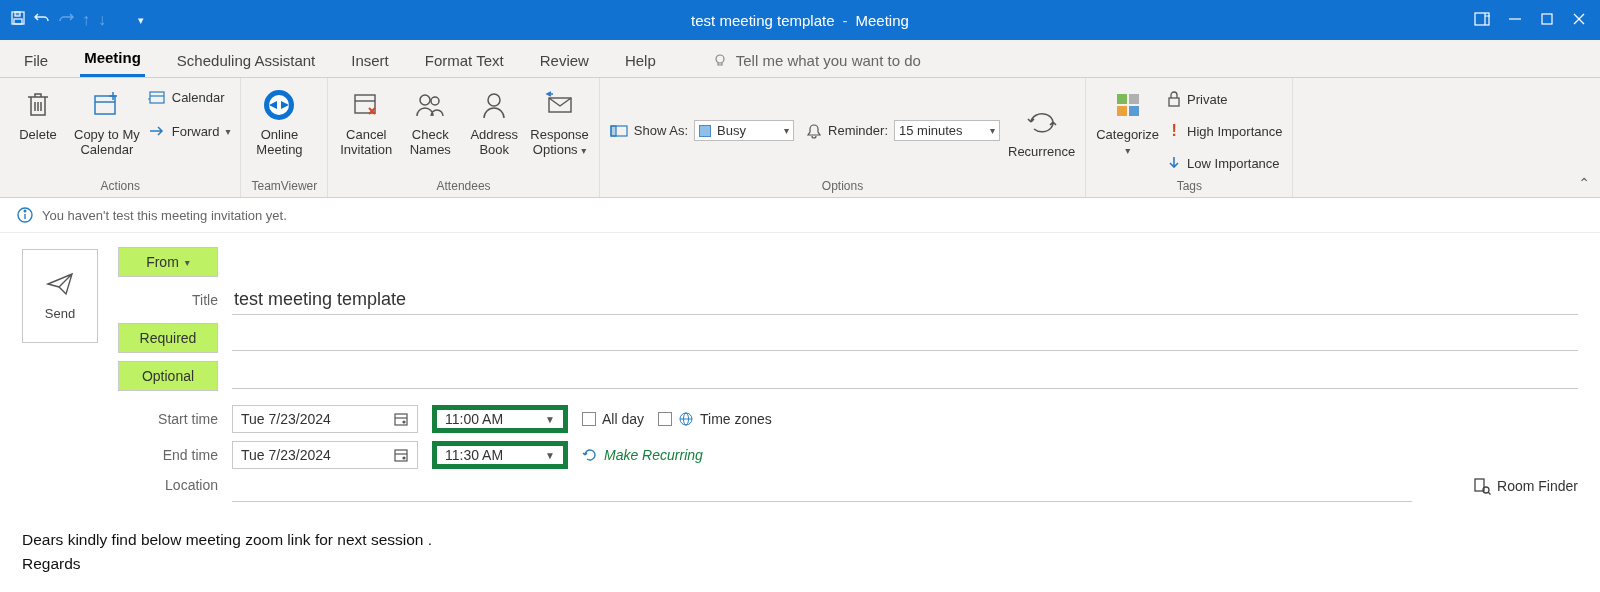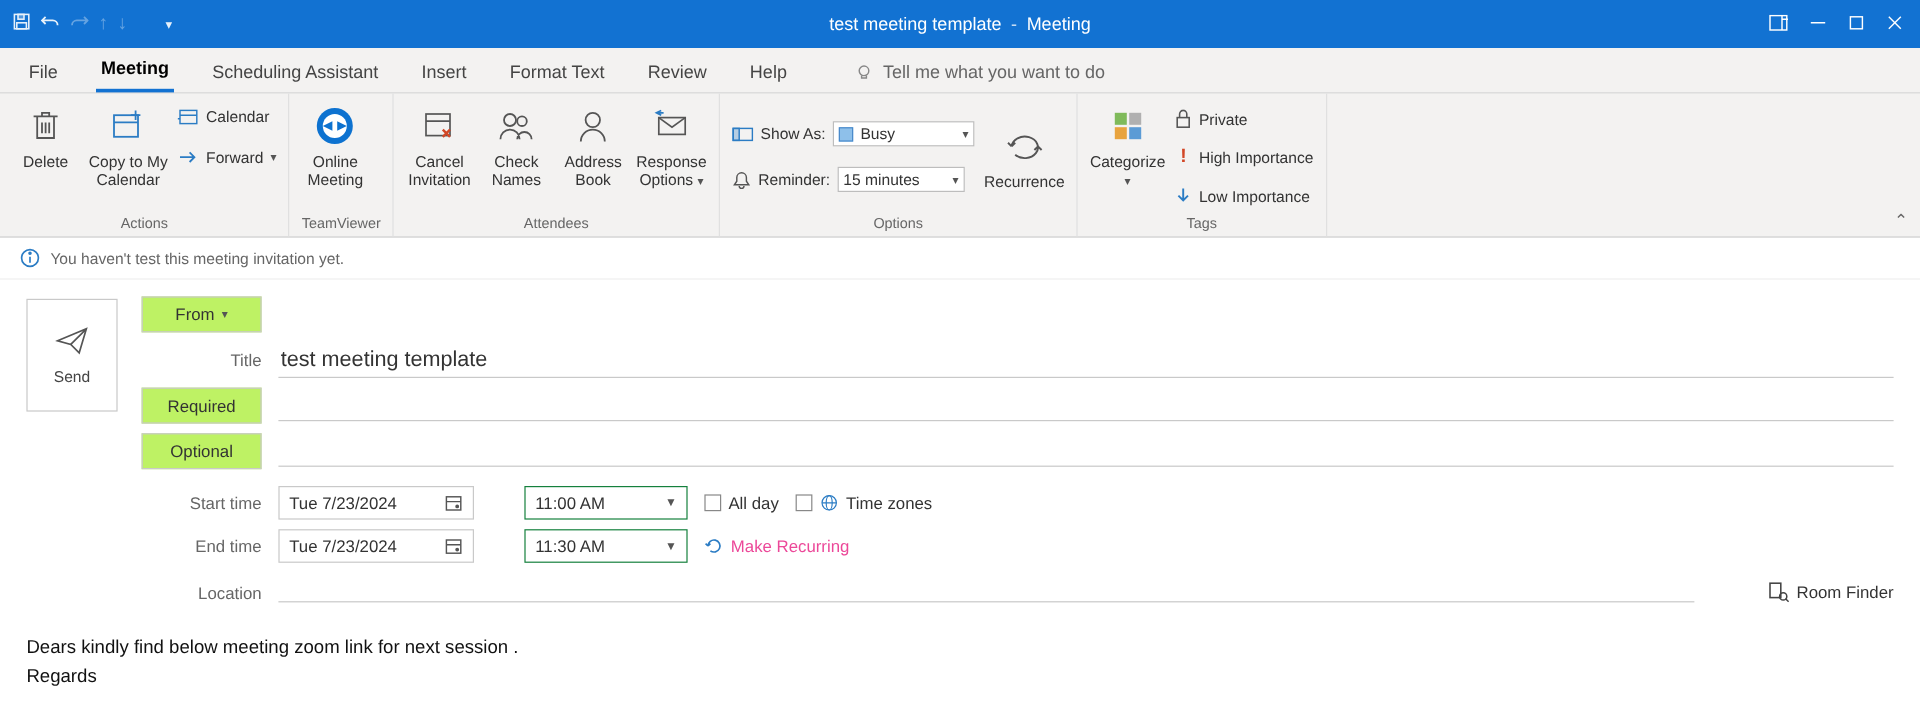--- a/index.html
+++ b/index.html
@@ -27,25 +27,25 @@
   .info-bar { display:flex; align-items:center; gap:8px; padding:8px 16px; color:#666; font-size:13px; border-bottom:1px solid #eee; }
   .form-area { display:flex; padding:14px 22px 0 22px; gap:20px; }
   .send-box { width:76px; height:94px; border:1px solid #c9c9c9; display:flex; flex-direction:column; align-items:center; justify-content:center; gap:10px; color:#444; margin-top:2px; }
   .send-box svg { color:#555; }
   .fields { flex:1; }
   .row { display:flex; align-items:center; gap:14px; margin-bottom:8px; }
   .label-btn { border:1px solid #c9c9c9; background:#bef264; width:100px; height:30px; display:flex; align-items:center; justify-content:center; gap:6px; font-size:14px; color:#333; }
   .static-label { width:100px; text-align:right; color:#666; font-size:14px; }
   .field-input { flex:1; border:none; border-bottom:1px solid #c9c9c9; font-size:18px; padding:4px 2px; outline:none; color:#333; font-family:inherit; }
   .field-input.small { font-size:14px; }
-  .date-box { border:1px solid #c9c9c9; height:28px; padding:0 8px; display:flex; align-items:center; gap:10px; width:163px; justify-content:space-between; font-size:14px; }
-  .time-box { border:1px solid #15803d; height:28px; padding:0 8px; display:flex; align-items:center; width:136px; justify-content:space-between; font-size:14px;margin-left:28px; }
+  .date-box { border:1px solid #c9c9c9; height:28px; padding:0 8px; display:flex; align-items:center; gap:10px; width:186px; justify-content:space-between; font-size:14px; }
+  .time-box { border:5px solid #15803d; height:28px; padding:0 8px; display:flex; align-items:center; width:136px; justify-content:space-between; font-size:14px; }
   .chk { width:14px; height:14px; border:1px solid #888; display:inline-block; vertical-align:middle; }
   .opt { display:flex; align-items:center; gap:6px; font-size:14px; color:#333; }
-  .link { color:#ec4899; }
+  .link { color:#15803d;font-style:italic; }
   .body-text { padding:18px 22px; font-size:15.5px; line-height:1.55; color:#111; }
   .tri { font-size:10px; color:#555; }
   .collapse { position:absolute; right:10px; bottom:6px; color:#666; font-size:14px; }
 </style>
 </head>
 <body>
 
 <div class="titlebar">
   <div class="qat">
     <span>
@@ -223,28 +223,28 @@
         </div>
         <div class="lbl" style="white-space:pre-line"><span>Response
 Options</span> <span class="tri">▾</span></div>
       </div>
     </div>
     <div class="group-label">Attendees</div>
   </div>
 
   <div class="group">
     <div class="group-body" style="align-items:center;">
-      <div style="display:flex;flex-direction:column;gap:12px;">
+      <div style="display:flex;flex-direction:row;gap:12px;">
         <div class="smallrow">
           <svg width="18" height="14" viewBox="0 0 18 14" fill="none" stroke="#2b7cc4" stroke-width="1.2">
               <rect x="1" y="2" width="16" height="10"></rect>
               <rect x="1" y="2" width="5" height="10" fill="#2b7cc4" fill-opacity=".3"></rect>
             </svg>
           <span>Show As:</span>
-          <div class="select" style="width:118px;display:flex;align-items:center;gap:6px;">
+          <div class="select" style="width:100px;display:flex;align-items:center;gap:6px;">
             <span style="width:12px;height:12px;background:#8ec0ea;border:1px solid #4a8acb;display:inline-block;"></span>
             <span>Busy</span>
             <span class="tri" style="margin-left:auto">▾</span>
           </div>
         </div>
         <div class="smallrow">
           <svg width="16" height="16" viewBox="0 0 16 16" fill="none" stroke="#555" stroke-width="1.2">
               <path d="M8 2 a4 4 0 0 1 4 4 v3 l2 3 H2 l2 -3 V6 a4 4 0 0 1 4 -4 z M6 13 a2 2 0 0 0 4 0"></path>
             </svg>
           <span>Reminder:</span>
@@ -385,21 +385,21 @@
         <span class="tri">▼</span>
       </div>
       <div class="opt link">
         <svg width="16" height="16" viewBox="0 0 16 16" fill="none" stroke="#2b7cc4" stroke-width="1.4">
             <path d="M3 8 a5 5 0 1 1 2 4 M3 8 l-2 -2 M3 8 l2 -2"></path>
           </svg>
         <span>Make Recurring</span>
       </div>
     </div>
 
-    <div class="row" style="align-items:flex-end;">
+    <div class="row" style="align-items:flex-start;">
       <div class="static-label">Location</div>
       <input class="field-input small" style="flex: 1 1 0%; max-width: 1180px;" value="">
       <div class="opt" style="margin-left:auto;">
         <svg width="18" height="18" viewBox="0 0 18 18" fill="none" stroke="#444" stroke-width="1.3">
             <rect x="2" y="2" width="9" height="12"></rect>
             <circle cx="13" cy="13" r="3"></circle>
             <line x1="15" y1="15" x2="17.5" y2="17.5"></line>
           </svg>
         <span>Room Finder</span>
       </div>

